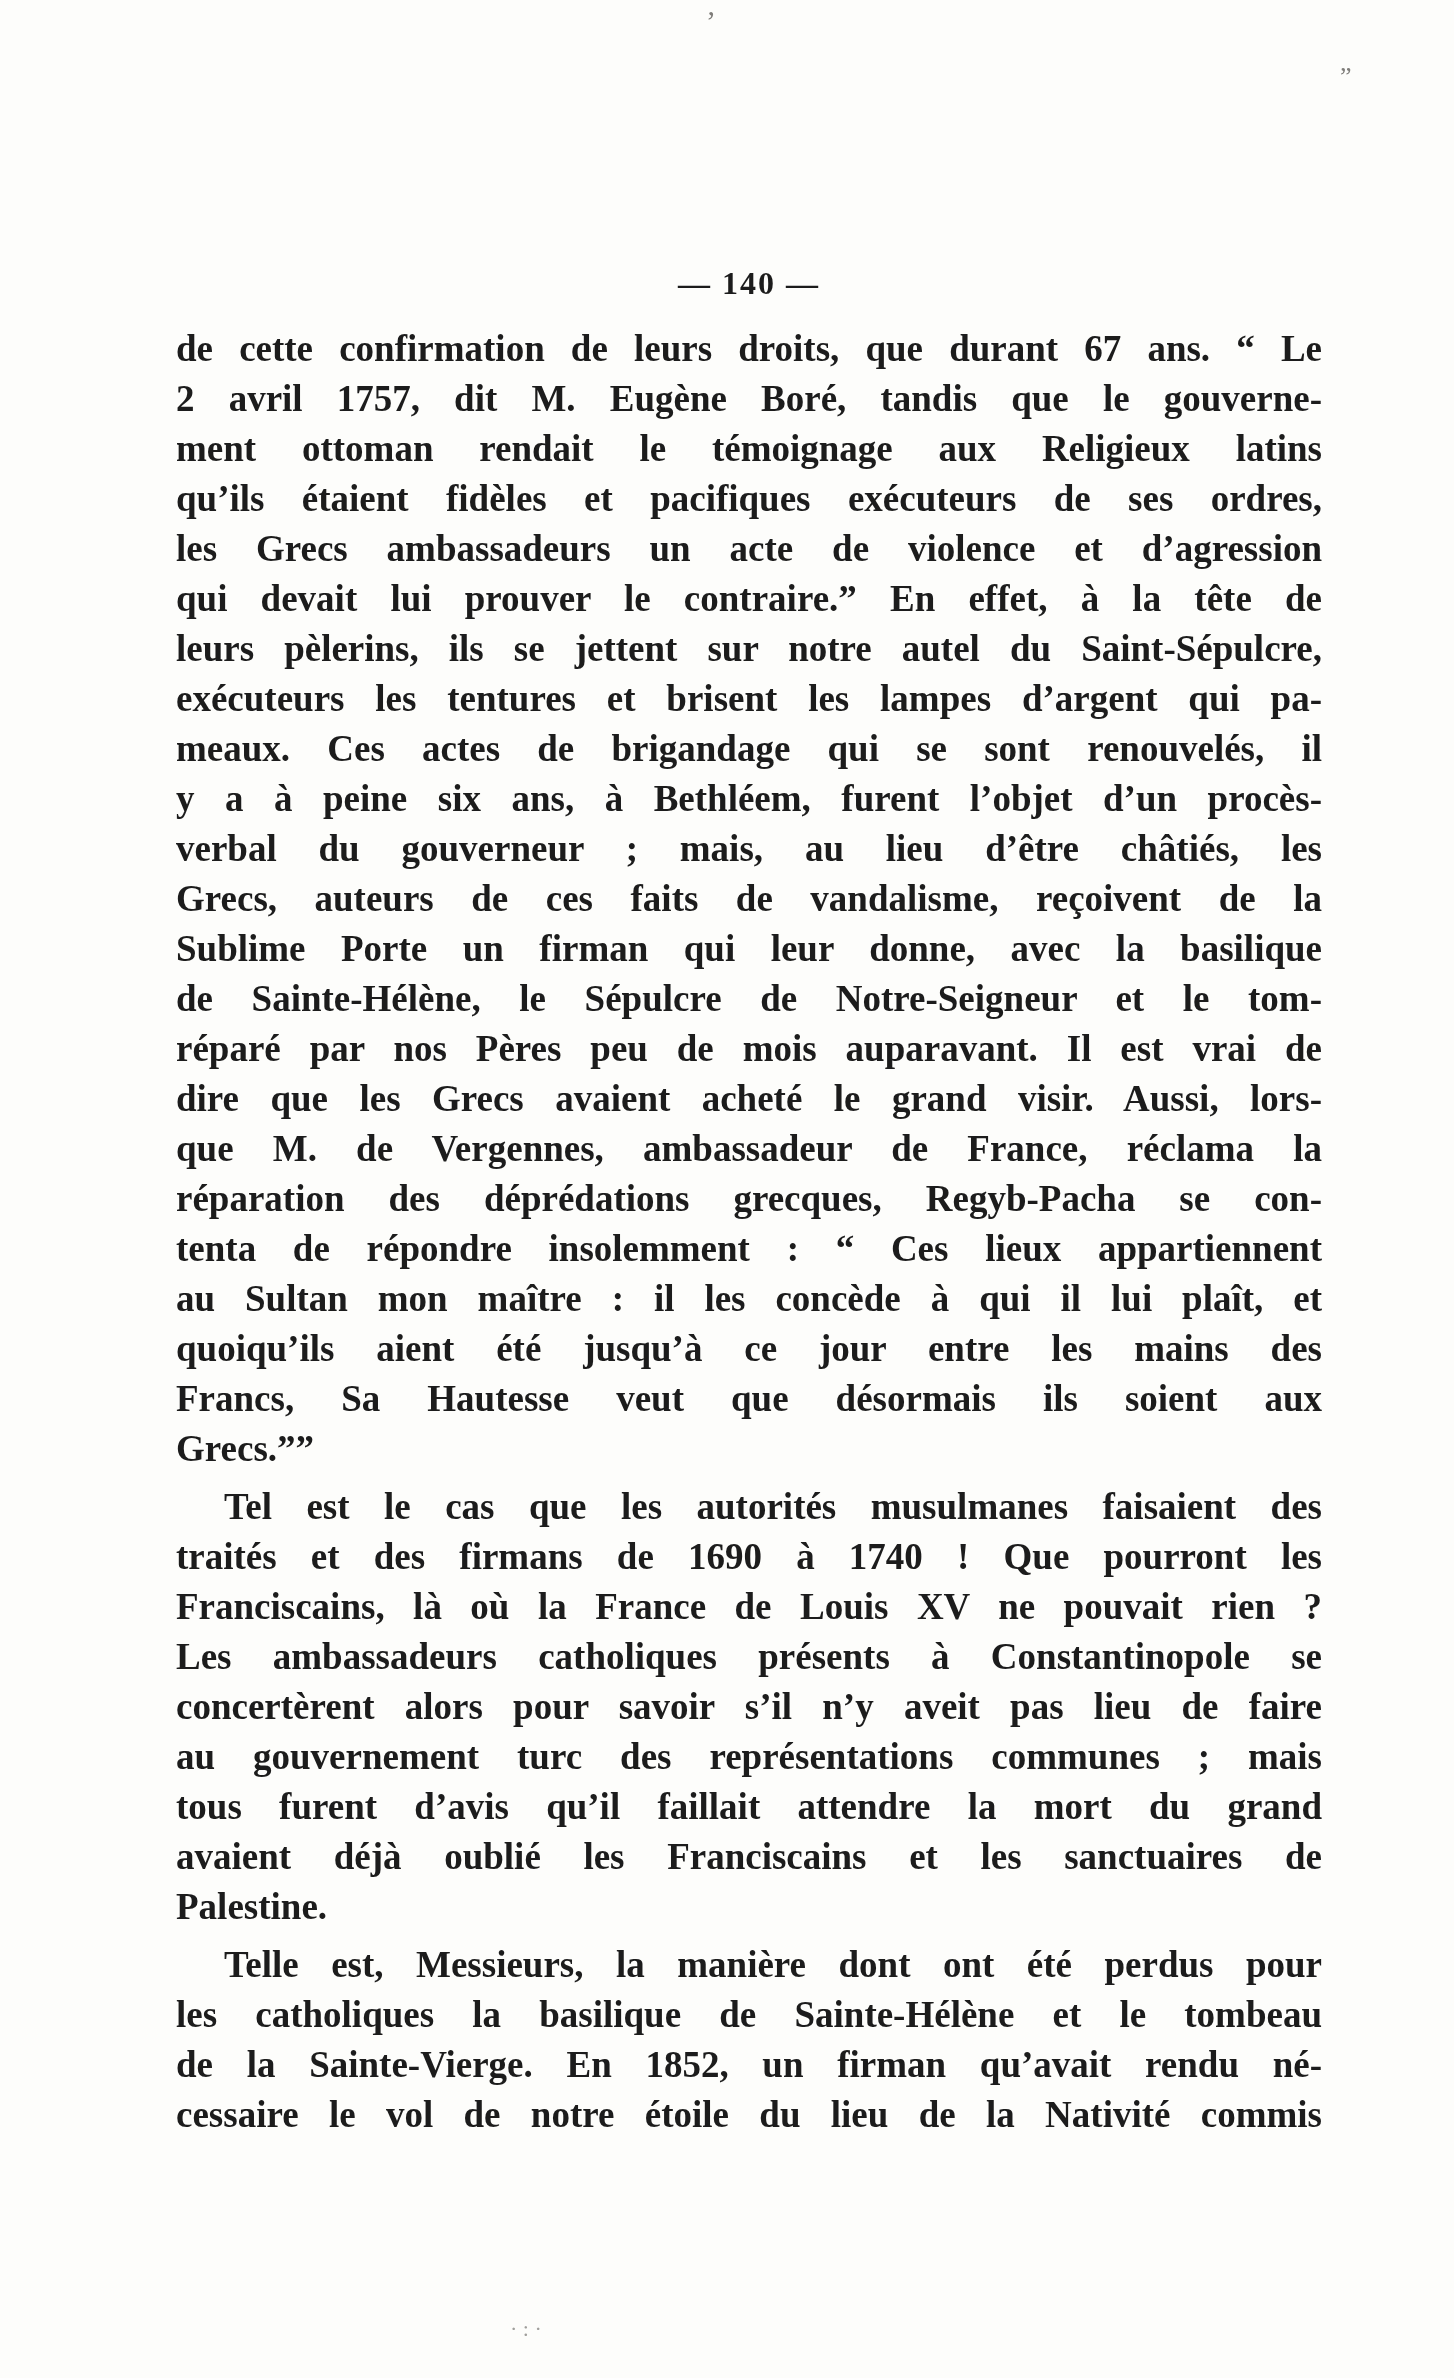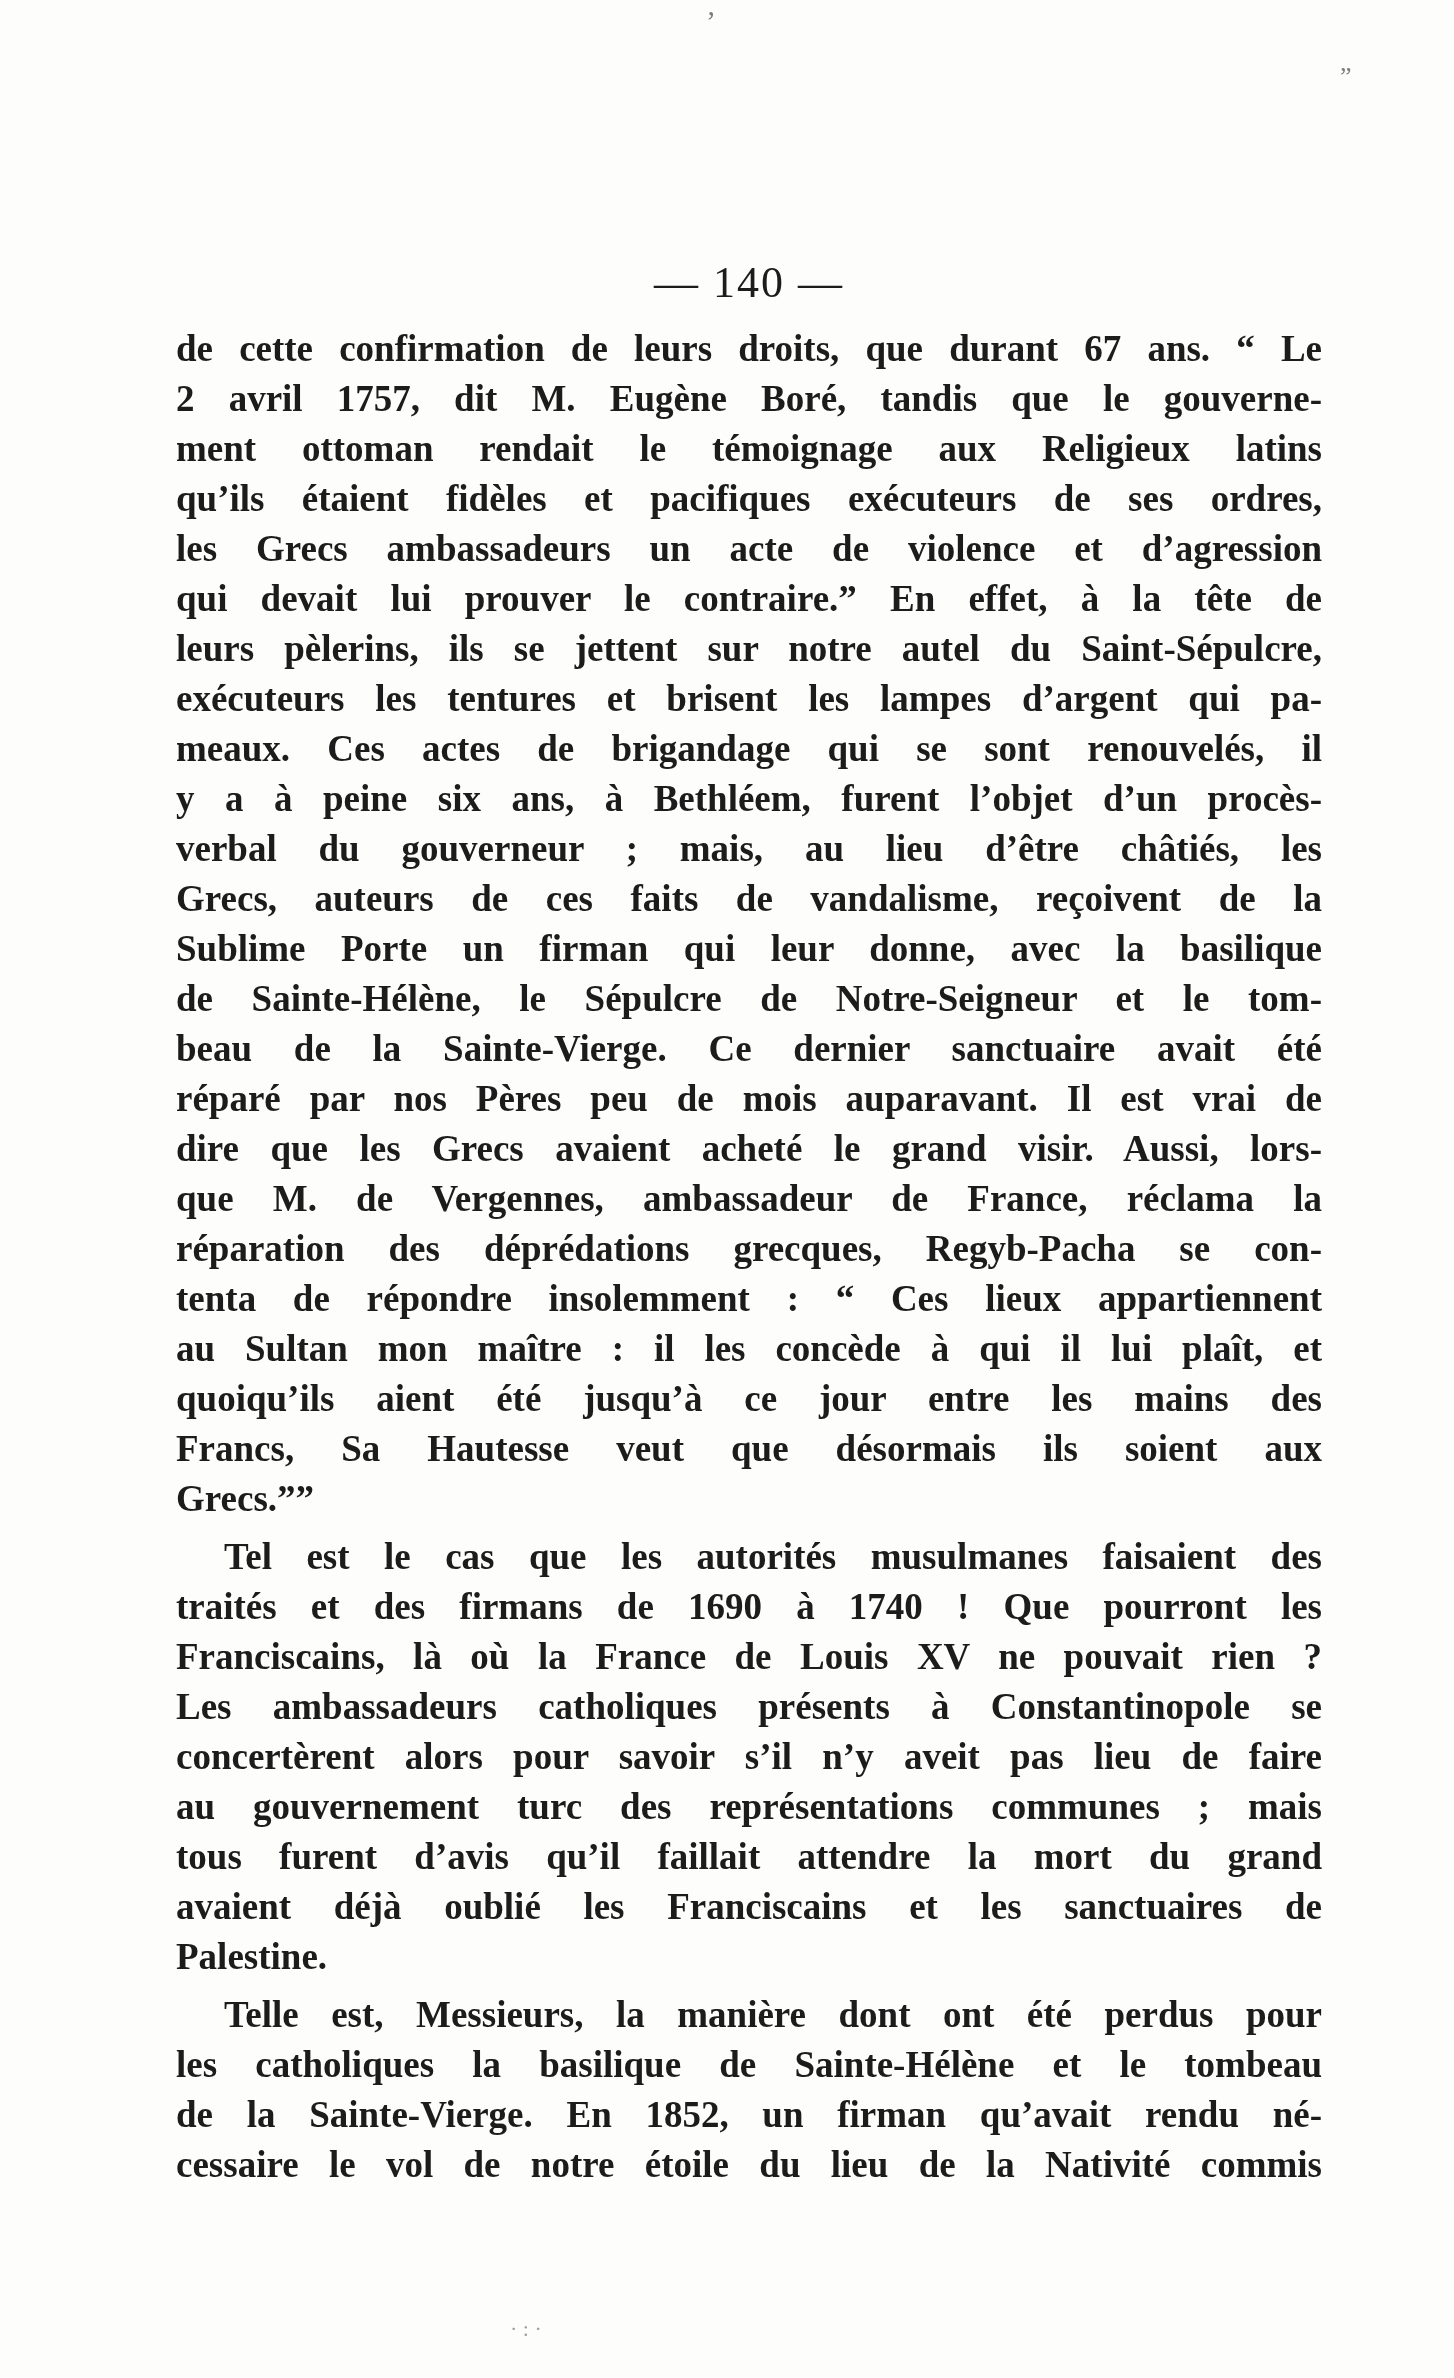--- a/index.html
+++ b/index.html
@@ -18,24 +18,25 @@
     overflow: hidden;
   }
   .text-block {
     position: absolute;
     left: 168px;
     top: 258px;
     width: 1162px;
   }
   .page-number {
     text-align: center;
-    font-size: 44px;
+    font-size: 32px;
     line-height: 50px;
     letter-spacing: 2px;
     margin-bottom: 16px;
+    font-weight: bold;
   }
   .paragraph {
     margin: 8px;
     font-weight: bold;
   }
   .line {
     font-size: 37px;
     line-height: 50px;
     word-spacing: 1px;
   }
@@ -75,21 +76,20 @@
           <div class="line justify">les Grecs ambassadeurs un acte de violence et d’agression</div>
           <div class="line justify">qui devait lui prouver le contraire.” En effet, à la tête de</div>
           <div class="line justify">leurs pèlerins, ils se jettent sur notre autel du Saint-Sépulcre,</div>
           <div class="line justify">exécuteurs les tentures et brisent les lampes d’argent qui pa-</div>
           <div class="line justify">meaux.  Ces actes de brigandage qui se sont renouvelés, il</div>
           <div class="line justify">y a à peine six ans, à Bethléem, furent l’objet d’un procès-</div>
           <div class="line justify">verbal du gouverneur ;  mais, au lieu d’être châtiés, les</div>
           <div class="line justify">Grecs, auteurs de ces faits de vandalisme, reçoivent de la</div>
           <div class="line justify">Sublime Porte un firman qui leur donne, avec la basilique</div>
           <div class="line justify">de Sainte-Hélène, le Sépulcre de Notre-Seigneur et le tom-</div>
-          <div class="line justify">beau de la Sainte-Vierge.  Ce dernier sanctuaire avait été</div>
           <div class="line justify">réparé par nos Pères peu de mois auparavant.  Il est vrai de</div>
           <div class="line justify">dire que les Grecs avaient acheté le grand visir.  Aussi, lors-</div>
           <div class="line justify">que M. de Vergennes, ambassadeur de France, réclama la</div>
           <div class="line justify">réparation des déprédations grecques, Regyb-Pacha se con-</div>
           <div class="line justify">tenta de répondre insolemment : “ Ces lieux appartiennent</div>
           <div class="line justify">au Sultan mon maître : il les concède à qui il lui plaît, et</div>
           <div class="line justify">quoiqu’ils aient été jusqu’à ce jour entre les mains des</div>
           <div class="line justify">Francs, Sa Hautesse veut que désormais ils soient aux</div>
           <div class="line">Grecs.””</div>
         </div>

